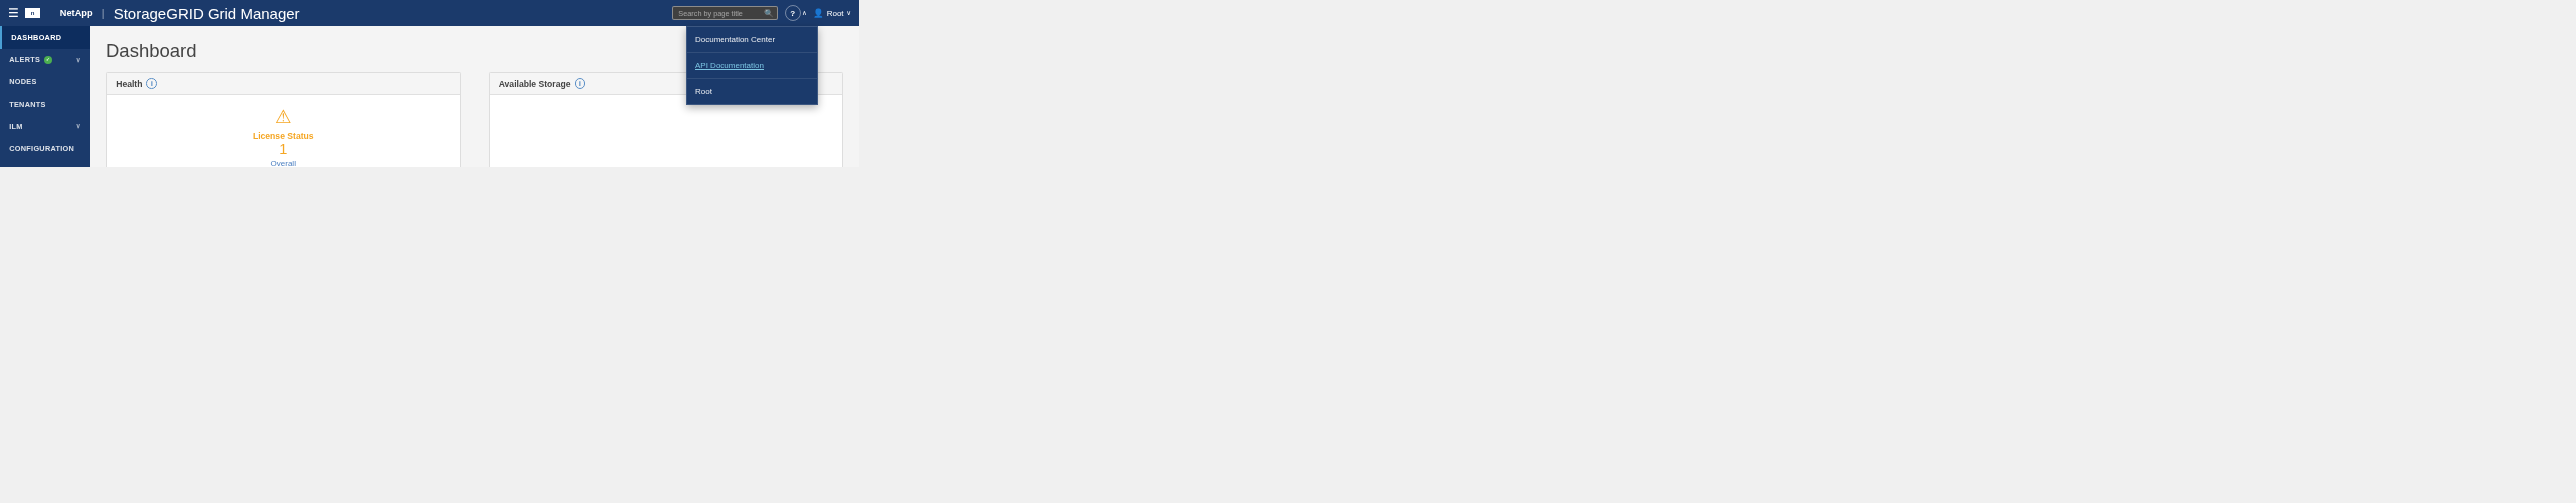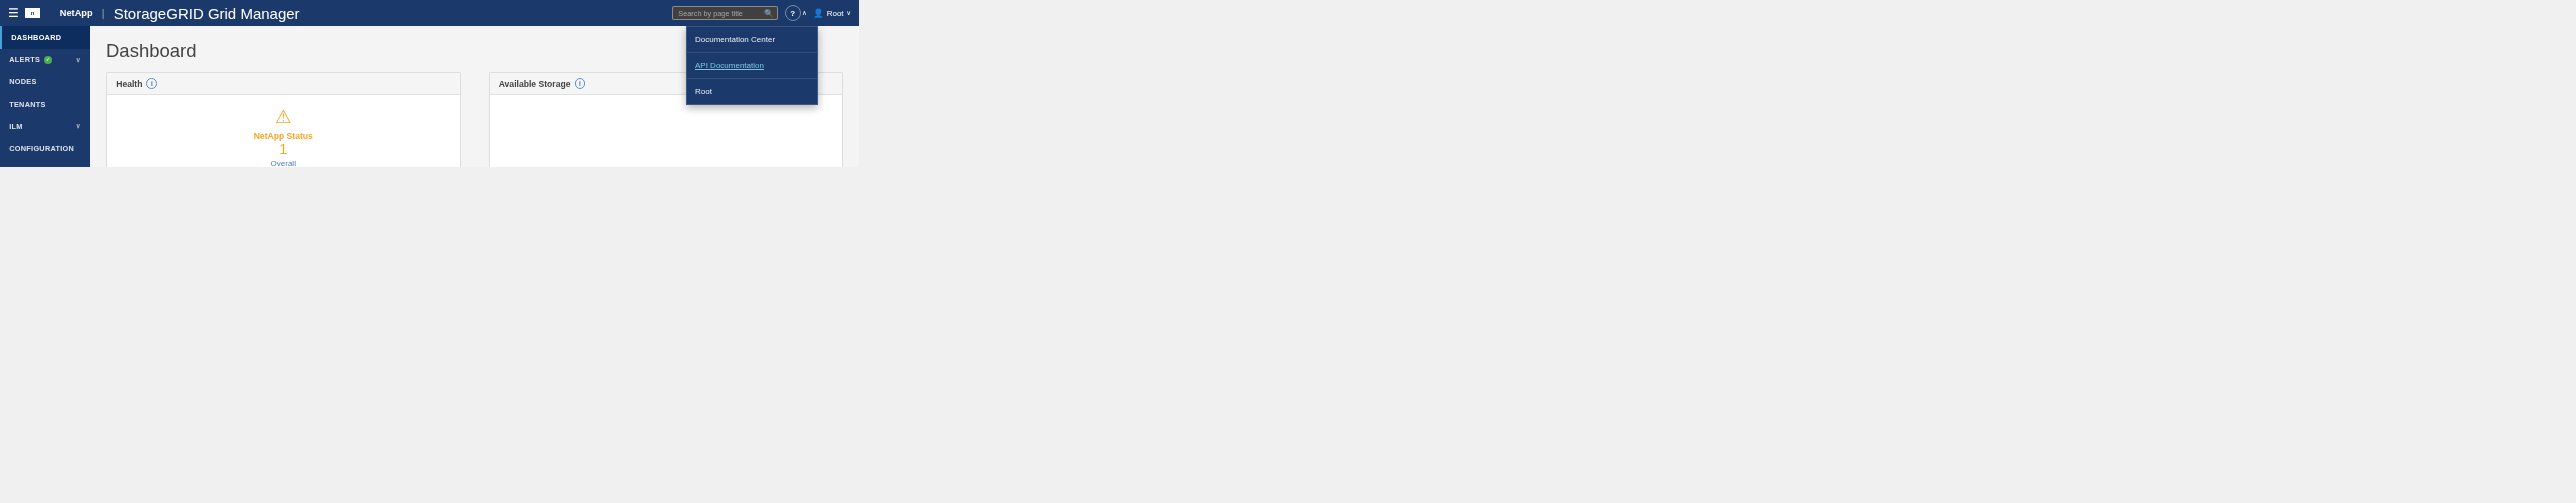--- a/index.html
+++ b/index.html
@@ -418,21 +418,21 @@
 
     <div class="cards-row">
 
       <div class="card">
         <div class="card-header">
           <span>Health</span>
           <span class="info-icon">i</span>
         </div>
         <div class="card-body">
           <div class="warning-icon">⚠</div>
-          <a class="license-status-link">NetApp Status</a>
+          <a class="license-status-link">License Status</a>
           <div class="license-count">1</div>
           <a class="license-link">Overall</a>
         </div>
       </div>
 
       <div class="card">
         <div class="card-header">
           <span>Available Storage</span>
           <span class="info-icon">i</span>
         </div>

